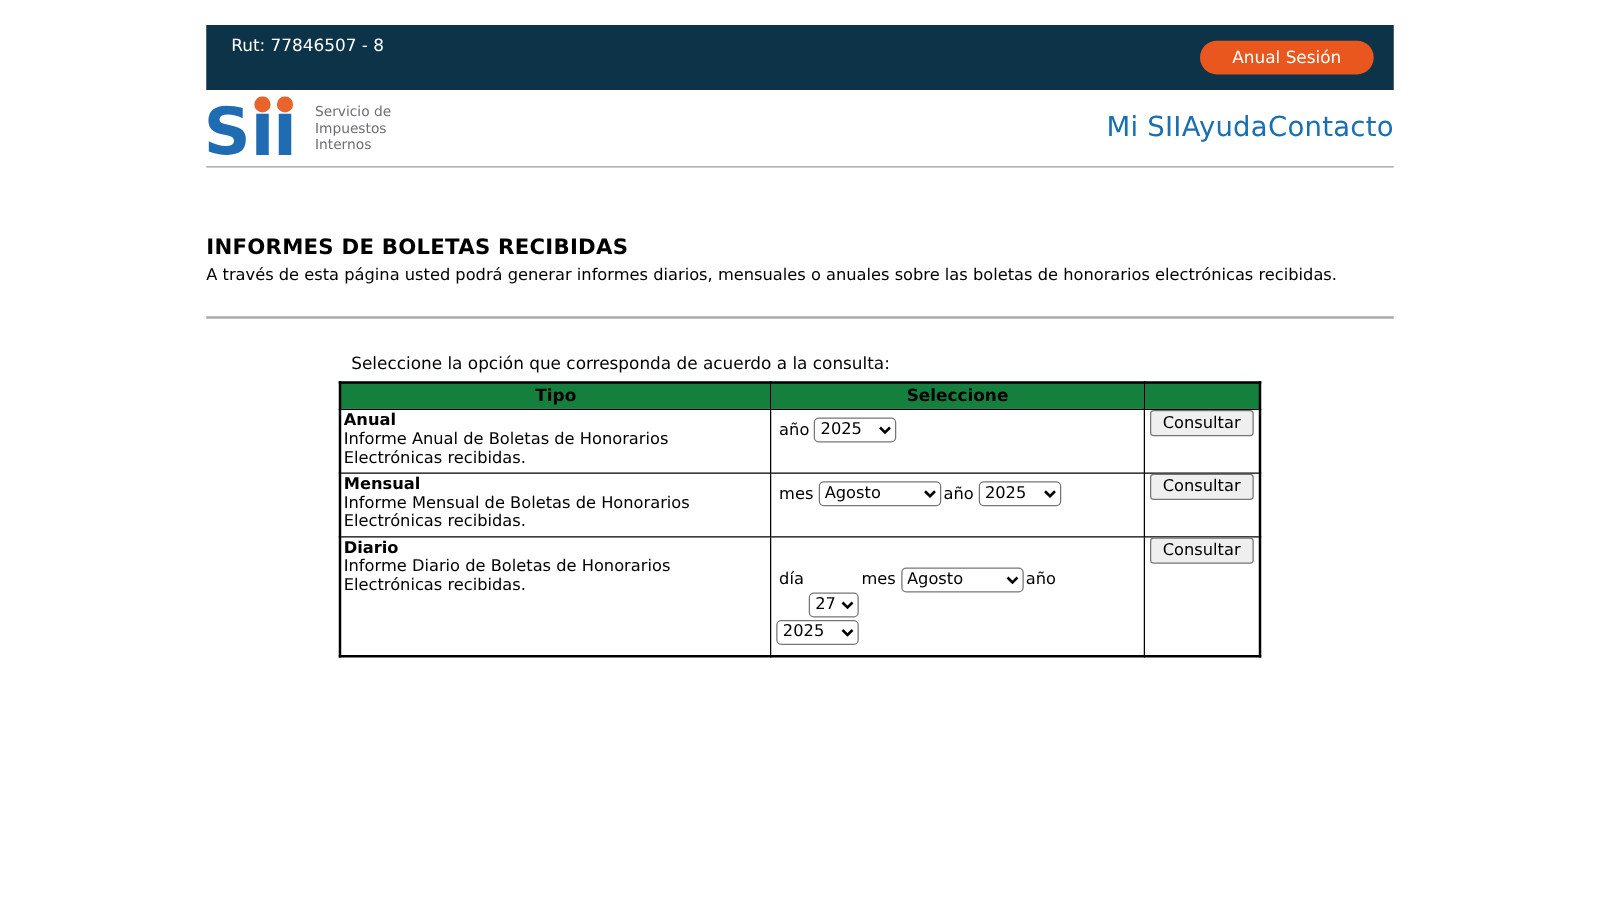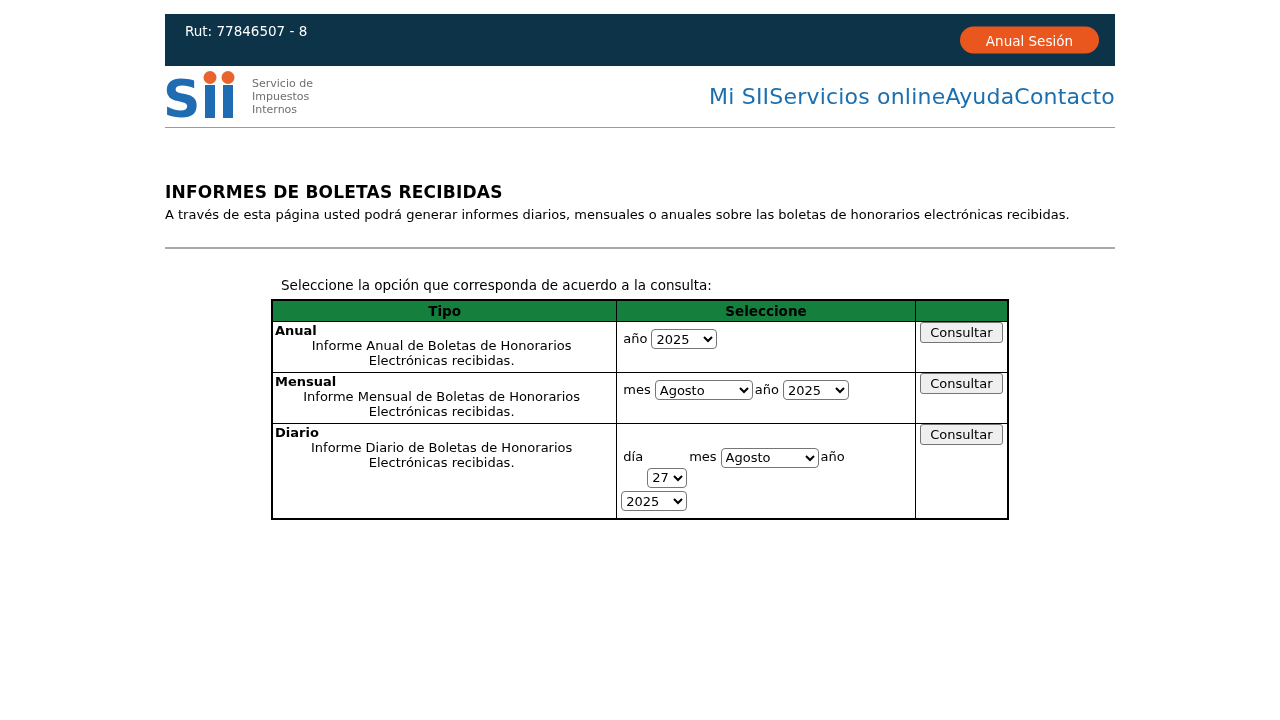--- a/index.html
+++ b/index.html
@@ -2,21 +2,21 @@
 <html><head>
 <meta charset="utf-8">
 <style>
   * { margin: 0; padding: 0; box-sizing: border-box; }
   html, body { width: 1280px; height: 720px; background: #ffffff; overflow: hidden; }
   body { font-family: "DejaVu Sans", "Liberation Sans", sans-serif; color: #000; }
 
   .container { width: 950px; margin: 0 auto; }
 
   
-  .topbar-wrap { padding-top: 14px; }
+  .topbar-wrap { padding-top: 20px; }
   .topbar {
     position: relative;
     height: 52px;
     background: #0d3349;
   }
   .rut {
     position: absolute; left: 20px; top: 9px;
     color: #ffffff; font-size: 13.5px;
   }
   .logout-btn {
@@ -63,21 +63,21 @@
   table.report th {
     background: #15803d; font-weight: bold; text-align: center;
     height: 21px; font-size: 13.5px; vertical-align: middle;
   }
   .col-tipo { width: 342px; }
   .col-sel  { width: 296px; }
   .col-btn  { width: 92px; }
 
   td.type-cell { padding: 1px 8px 4px 2px; line-height: 15px; }
   td.type-cell b { font-size: 13px; }
-  td.type-cell .desc { font-size: 13px; text-align: center; }
+  td.type-cell .desc { font-size: 13px; }
 
   td.select-cell { padding: 4px 4px; vertical-align: middle; line-height: 26px; }
   td.select-cell .field-label { margin: 0 4px 0 2px; font-size: 13px; }
   td.select-cell select {
     font-family: inherit; font-size: 13px; height: 20px;
     border: 1px solid #767676; border-radius: 4px; background: #fff;
     vertical-align: middle;
   }
 
   td.button-cell { text-align: center; vertical-align: middle; }
@@ -111,21 +111,20 @@
         </svg>
       </span>
       <span class="logo-caption">
         <span>Servicio de</span><br>
         <span>Impuestos</span><br>
         <span>Internos</span>
       </span>
     </div>
     <nav class="nav">
       <a>Mi SII</a>
-      <a>Servicios online</a>
       <a>Ayuda</a>
       <a>Contacto</a>
     </nav>
   </div>
 
   <div class="page-head">
     <div class="page-title">INFORMES DE BOLETAS RECIBIDAS</div>
     <div class="page-subtitle">A través de esta página usted podrá generar informes diarios, mensuales o anuales sobre las boletas de honorarios electrónicas recibidas.</div>
     <hr class="divider">
   </div>

